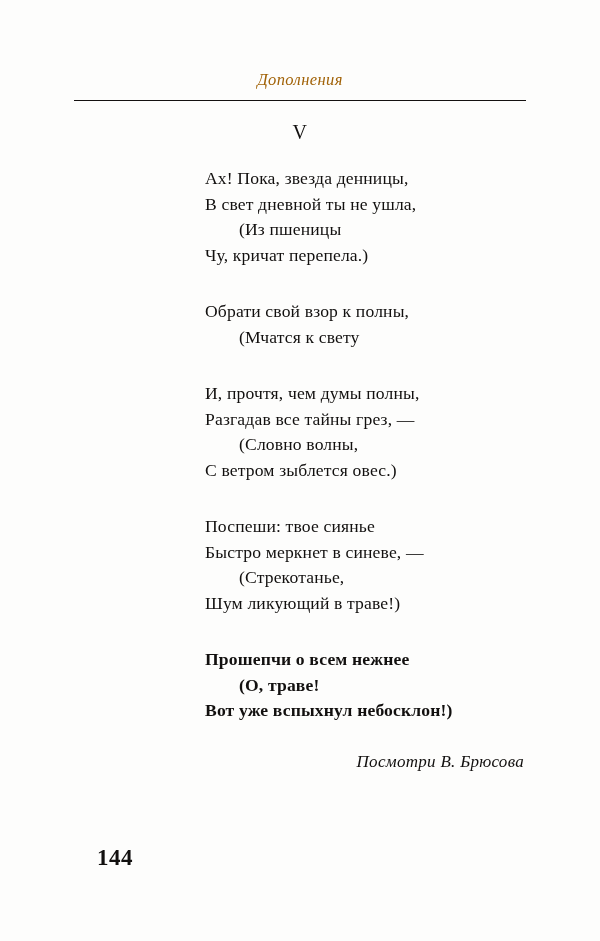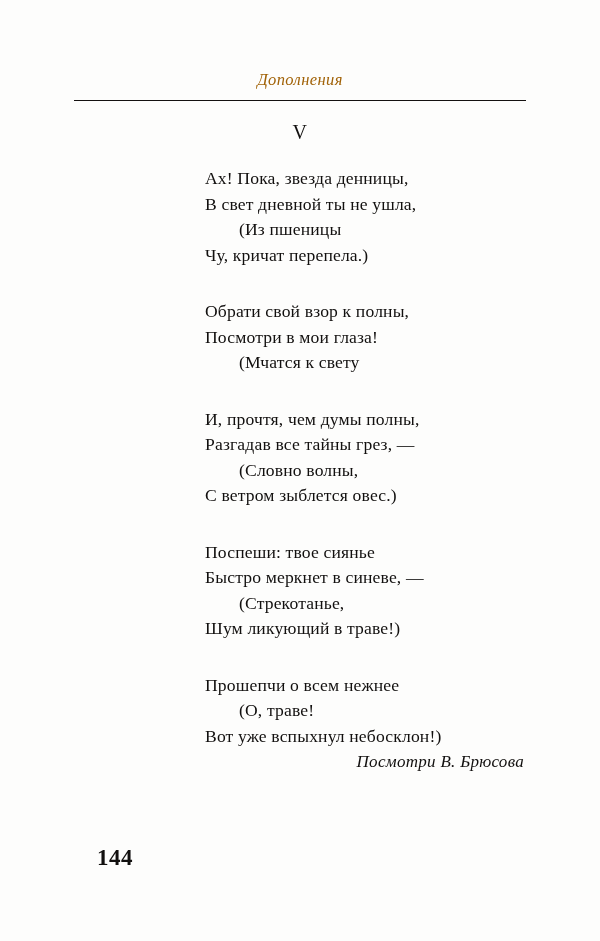--- a/index.html
+++ b/index.html
@@ -55,20 +55,21 @@
     top: 166px;
     left: 194px;
     width: 330px;
     margin-left: 11px;
   }
   .stanza {
     margin-bottom: 31px;
   }
   .stanza:last-child {
     margin-bottom: 0;
+    font-weight: bold;
   }
   .line {
     font-size: 17.6px;
     line-height: 25.5px;
     white-space: pre;
     letter-spacing: 0.15px;
   }
   .line.indent {
     padding-left: 34px;
   }
@@ -104,21 +105,20 @@
 
   <div class="poem">
       <div class="stanza">
         <div class="line">Ах! Пока, звезда денницы,</div>
         <div class="line">В свет дневной ты не ушла,</div>
         <div class="line indent">(Из пшеницы</div>
         <div class="line">Чу, кричат перепела.)</div>
       </div>
       <div class="stanza">
         <div class="line">Обрати свой взор к полны,</div>
-        <div class="line">Посмотри в мои глаза!</div>
         <div class="line indent">(Мчатся к свету</div>
       </div>
       <div class="stanza">
         <div class="line">И, прочтя, чем думы полны,</div>
         <div class="line">Разгадав все тайны грез, —</div>
         <div class="line indent">(Словно волны,</div>
         <div class="line">С ветром зыблется овес.)</div>
       </div>
       <div class="stanza">
         <div class="line">Поспеши: твое сиянье</div>

